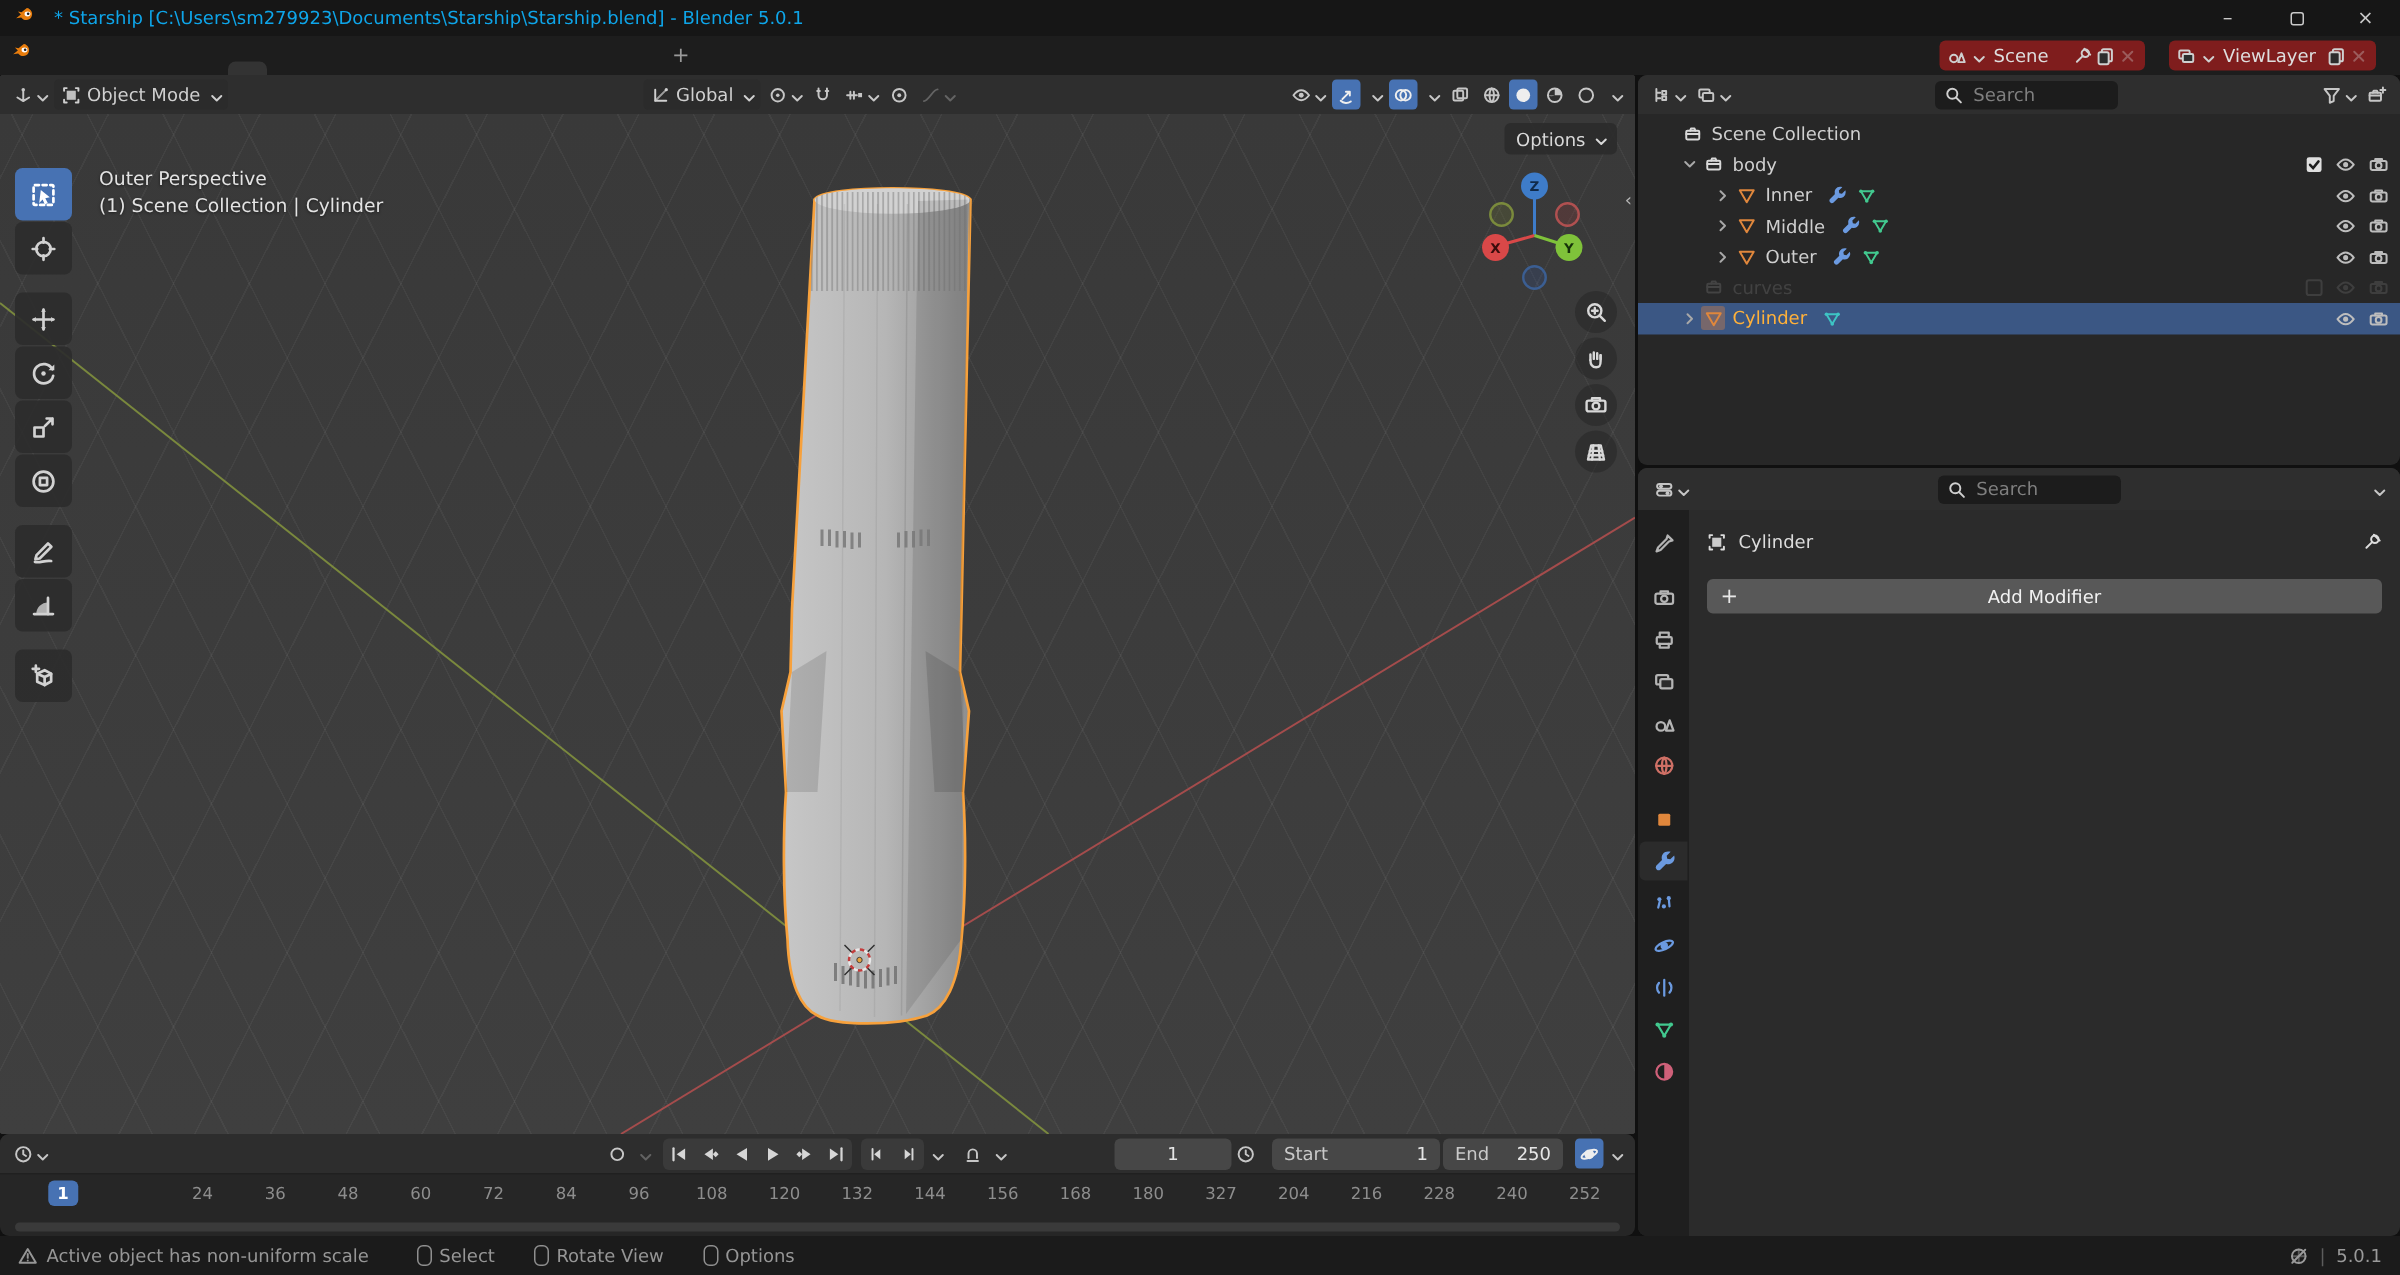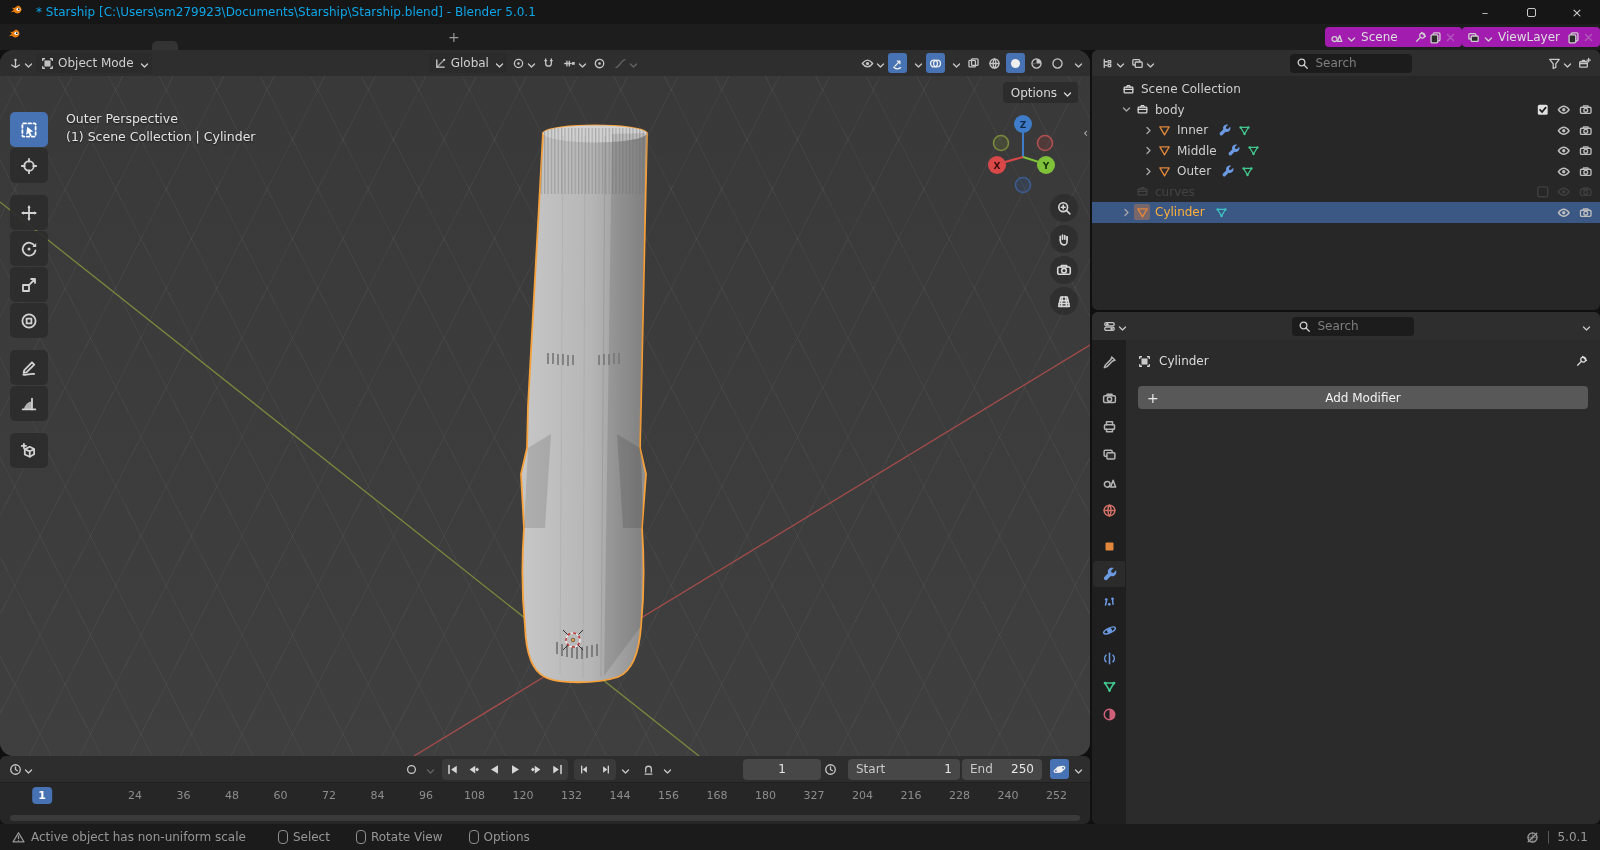--- a/index.html
+++ b/index.html
@@ -16,27 +16,27 @@
   .winbtn .box{width:9px;height:9px;border:1px solid #c9c9c9;border-radius:2px;display:inline-block;}
   
   .topbar{position:absolute;left:0;top:24px;width:1600px;height:26px;background:#1d1d1d;
     display:flex;align-items:center;}
   .tb-logo{width:18px;height:18px;margin:0 8px;}
   .menu-item{padding:0 10px;color:#d2d2d2;line-height:26px;}
   .ws-tabs{display:flex;margin-left:18px;height:100%;align-items:flex-end;}
   .ws-tab{padding:4px 13px 5px;color:#979797;border-radius:5px 5px 0 0;line-height:17px;}
   .ws-tab.active{background:#333333;color:#e8e8e8;}
   .ws-plus{color:#9a9a9a;padding:0 10px;font-size:14px;}
-  .db-widget{display:flex;align-items:center;background:#a21caf;border-radius:4px;height:20px;
-    padding:0 4px;margin-right:0;}
+  .db-widget{display:flex;align-items:center;background:#7f1d1d;border-radius:4px;height:20px;
+    padding:0 4px;margin-right:16px;}
   .db-widget .lbl{padding:0 6px;color:#dedede;min-width:58px;}
   .db-widget .islot{margin:0 1px;}
   .dim{opacity:.35;}
   
-  .viewport{position:absolute;left:0;top:50px;width:1090px;height:706px;background:#3c3c3c;border-radius:14px;overflow:hidden;}
+  .viewport{position:absolute;left:0;top:50px;width:1090px;height:706px;background:#3c3c3c;border-radius:2px;overflow:hidden;}
   .vp-header{position:absolute;left:0;top:0;width:100%;height:26px;background:#2e2e2e;
     display:flex;align-items:center;justify-content:space-between;padding:0 6px;z-index:5;}
   .hgroup{display:flex;align-items:center;gap:2px;}
   .hbtn{display:flex;align-items:center;height:20px;padding:0 3px;border-radius:3px;color:#c6c6c6;}
   .hbtn.blue{background:#4772b3;color:#eee;}
   .hdrop{display:flex;align-items:center;background:#2b2b2b;height:20px;border-radius:3px;padding:0 5px;gap:4px;}
   .hmenu{padding:0 7px;color:#d5d5d5;line-height:26px;}
   .vp-canvas{position:absolute;left:0;top:26px;width:1090px;height:680px;
     background:
       repeating-linear-gradient(63deg, rgba(255,255,255,0.045) 0 1px, transparent 1px 45px),

